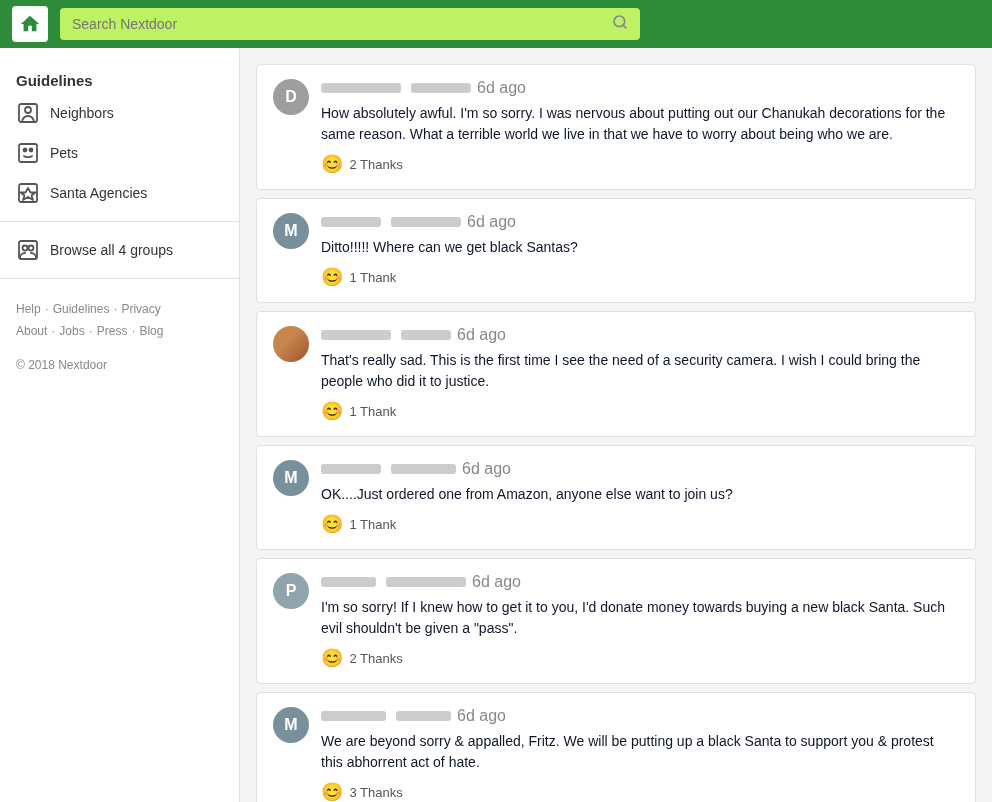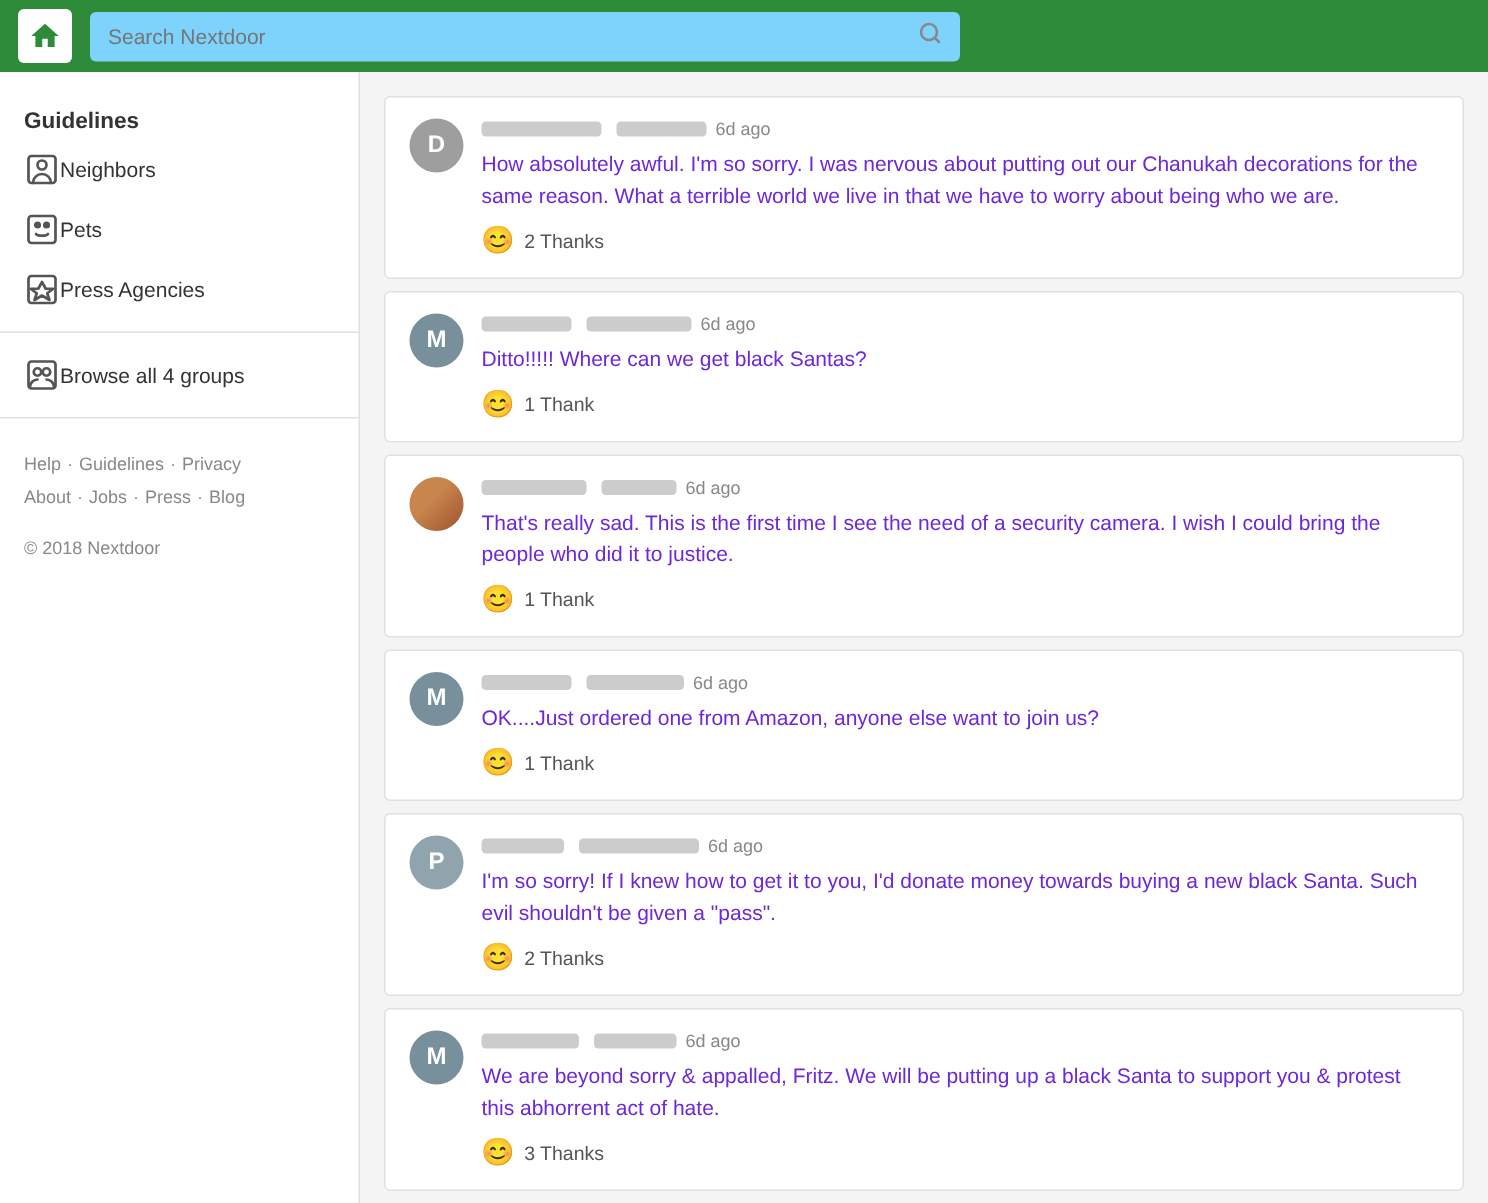--- a/index.html
+++ b/index.html
@@ -21,21 +21,21 @@
       width: 36px; height: 36px;
       background: white;
       border-radius: 4px;
       display: flex; align-items: center; justify-content: center;
       flex-shrink: 0;
     }
     .home-icon svg { width: 22px; height: 22px; fill: #2e8b3a; }
     .search-bar {
       display: flex;
       align-items: center;
-      background: #7dd3fc;
+      background: #bef264;
       border-radius: 4px;
       padding: 6px 12px;
       flex: 1;
       max-width: 580px;
       gap: 8px;
     }
     .search-bar input {
       border: none; outline: none; font-size: 14px; color: #666; flex: 1; background: transparent;
     }
     .search-bar .search-icon-wrap { color: #888; font-size: 16px; }
@@ -61,20 +61,21 @@
     }
     .sidebar-section-title {
       font-size: 15px;
       font-weight: 700;
       color: #333;
       padding: 8px 16px 4px;
     }
     .sidebar-item {
       display: flex;
       align-items: center;
+      gap: 10px;
       padding: 8px 16px;
       cursor: pointer;
       color: #333;
       font-size: 14px;
     }
     .sidebar-item .icon { width: 24px; height: 24px; flex-shrink: 0; }
     .sidebar-divider { height: 1px; background: #e0e0e0; margin: 8px 0; }
     .sidebar-groups-title {
       font-size: 15px;
       font-weight: 700;
@@ -132,22 +133,22 @@
       align-items: center;
       gap: 6px;
       margin-bottom: 6px;
     }
     .name-blur {
       height: 10px;
       background: #ccc;
       border-radius: 3px;
       display: inline-block;
     }
-    .comment-time { color: #888; font-size: 12px; }
-    .comment-text { font-size: 14px; color: #6d28d9; line-height: 1.5; margin-bottom: 8px; }
+    .comment-time { color: #888; font-size: 16px; }
+    .comment-text { font-size: 14px; color: #0f172a; line-height: 1.5; margin-bottom: 8px; }
     .comment-thanks {
       display: flex;
       align-items: center;
       gap: 6px;
       font-size: 13px;
       color: #555;
     }
     .emoji { font-size: 18px; }
   </style>
 </head>
@@ -192,21 +193,21 @@
         <path d="M8 15c1 1.5 7 1.5 8 0" stroke-linecap="round"></path>
       </svg>
       <span>Pets</span>
     </div>
 
     <div class="sidebar-item">
       <svg class="icon" viewBox="0 0 24 24" fill="none" stroke="#555" stroke-width="1.8">
         <rect x="3" y="3" width="18" height="18" rx="2" stroke="#555"></rect>
         <polygon points="12,7 14.5,11.5 19.5,11.5 15.5,14.5 17,19 12,16 7,19 8.5,14.5 4.5,11.5 9.5,11.5" stroke-linejoin="round"></polygon>
       </svg>
-      <span>Press Agencies</span>
+      <span>Santa Agencies</span>
     </div>
 
     <div class="sidebar-divider"></div>
 
 
     <div class="sidebar-item">
       <svg class="icon" viewBox="0 0 24 24" fill="none" stroke="#555" stroke-width="1.8">
         <rect x="3" y="3" width="18" height="18" rx="2" stroke="#555"></rect>
         <circle cx="9" cy="10" r="2.5"></circle>
         <circle cx="15" cy="10" r="2.5"></circle>

